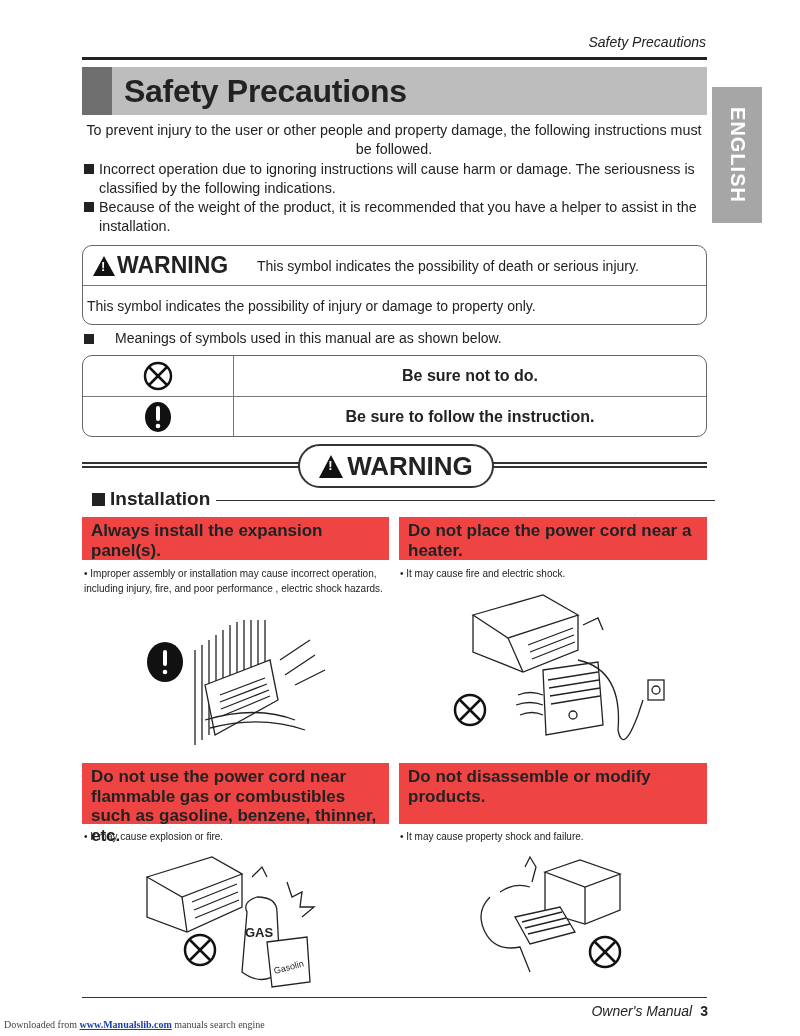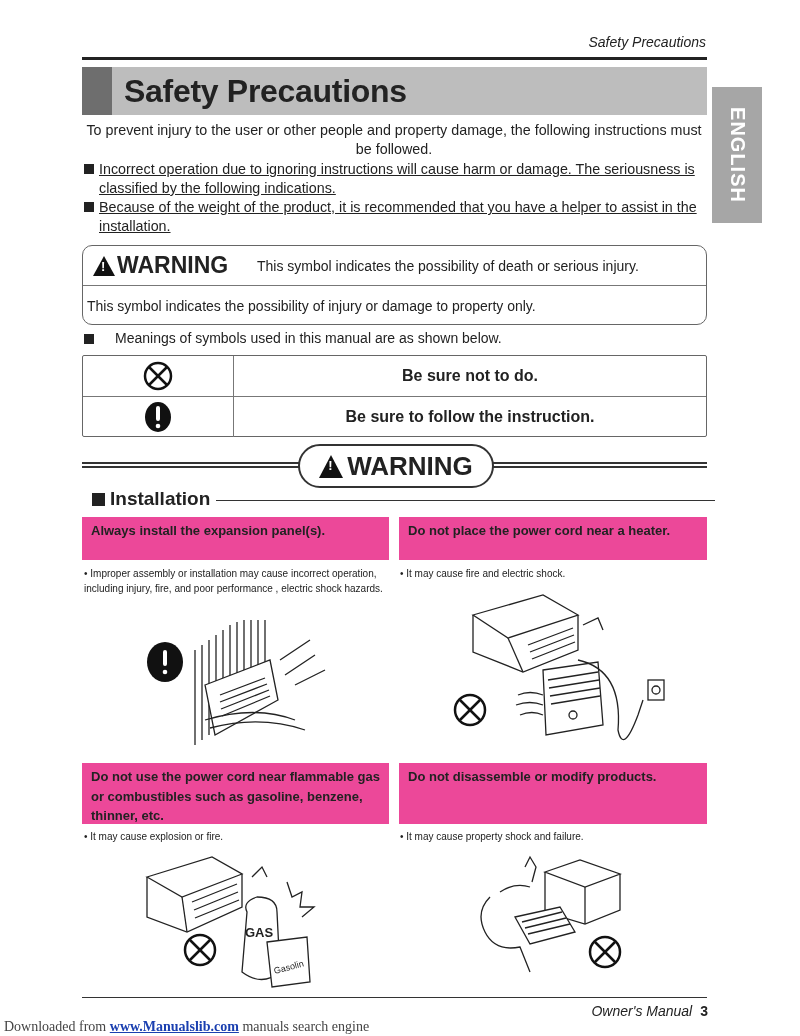--- a/index.html
+++ b/index.html
@@ -9,49 +9,49 @@
   .running-head { right: 94px; top: 34px; font-size: 14px; font-style: italic; color: #222; }
   .top-rule { left: 82px; top: 57px; width: 625px; height: 3px; background: #222; }
   .title-bar { left: 82px; top: 67px; width: 625px; height: 48px; background: #bdbdbd; }
   .title-block { position: absolute; left: 0; top: 0; width: 30px; height: 48px; background: #6e6e6e; }
   .title-text { position: absolute; left: 42px; top: 6px; font-size: 32px; font-weight: bold; color: #222; letter-spacing: -0.3px; }
   .lang-tab { left: 712px; top: 87px; width: 50px; height: 136px; background: #a6a6a6; }
   .lang-text { position: absolute; left: 50%; top: 50%; transform: translate(-50%,-50%) rotate(90deg);
                color: #fff; font-weight: bold; font-size: 20px; letter-spacing: 1px; white-space: nowrap; }
   .intro { left: 84px; top: 121px; width: 620px; font-size: 14.3px; line-height: 19.3px; }
   .intro p { margin: 0; text-align: center; }
-  .sq-bullet { display: flex; text-decoration: underline; }
+  .sq-bullet { display: flex; }
   .sq { display: inline-block; width: 10px; height: 10px; background: #222; margin: 4px 5px 0 0; flex: none; }
   .levels { left: 82px; top: 245px; width: 623px; height: 78px; border: 1px solid #666; border-radius: 10px; }
   .level-row { position: absolute; left: 0; width: 100%; height: 39px; display: flex; align-items: center; }
   .level-row.r2 { top: 39px; border-top: 1px solid #777; }
   .level-word { width: 160px; padding-left: 10px; font-size: 23px; font-weight: bold; display: flex; align-items: center; }
   .level-desc { font-size: 14px; margin-left: 4px; }
   .tri { width: 0; height: 0; border-left: 11px solid transparent; border-right: 11px solid transparent;
          border-bottom: 20px solid #111; position: relative; margin-right: 2px; }
   .tri::after { content: "!"; position: absolute; left: -3px; top: 3px; color: #fff; font-size: 13px; font-weight: bold; }
   .meanings { left: 84px; top: 330px; font-size: 14px; display: flex; gap: 16px; }
-  .sym-table { left: 82px; top: 355px; width: 623px; height: 80px; border: 1px solid #666; border-radius: 2px; }
+  .sym-table { left: 82px; top: 355px; width: 623px; height: 80px; border: 1px solid #666; border-radius: 10px; }
   .sym-row { position: absolute; left: 0; width: 100%; height: 40px; display: flex; align-items: center; }
   .sym-row.r2 { top: 40px; border-top: 1px solid #777; }
   .sym-cell { width: 150px; height: 100%; border-right: 1px solid #777; display: flex; align-items: center; justify-content: center; }
   .sym-text { flex: 1; text-align: center; font-size: 16px; font-weight: bold; }
   .warn-banner { left: 82px; top: 444px; width: 625px; height: 44px; }
   .dbl-line { position: absolute; top: 18px; height: 2px; border-top: 2px solid #333; border-bottom: 2px solid #333; }
   .warn-pill { position: absolute; left: 216px; top: 0; width: 192px; height: 40px; border: 2px solid #333; border-radius: 22px;
                background: #fff; display: flex; align-items: center; justify-content: center; font-size: 26px; font-weight: bold; }
   .section { left: 92px; top: 488px; width: 623px; display: flex; align-items: center; font-size: 19px; font-weight: bold; }
   .section .line { flex: 1; height: 1px; background: #333; margin-left: 6px; margin-top: 3px; }
-  .card-head { background: #ec4899; font-size: 13px; font-weight: bold; padding: 4px 9px; line-height: 19.5px; box-sizing: border-box; }
+  .card-head { background: #ef4444; font-size: 17px; font-weight: bold; padding: 4px 9px; line-height: 19.5px; box-sizing: border-box; }
   .card-body { font-size: 10px; line-height: 15px; }
   .illus { position: absolute; }
   .footer-rule { left: 82px; top: 997px; width: 625px; height: 1px; background: #333; }
   .footer-right { right: 92px; top: 1003px; font-size: 14px; font-style: italic; }
   .footer-right b { font-style: normal; margin-left: 8px; }
-  .dl { left: 4px; top: 1019px; font-size: 14px; font-family: "Liberation Serif", serif; color: #444; }
+  .dl { left: 4px; top: 1019px; font-size: 10px; font-family: "Liberation Serif", serif; color: #444; }
   .dl a { color: #1a3fb0; font-weight: bold; text-decoration: underline; }
 </style>
 </head>
 <body>
 
 <div class="abs running-head">Safety Precautions</div>
 <div class="abs top-rule"></div>
 <div class="abs title-bar">
   <div class="title-block"></div>
   <div class="title-text">Safety Precautions</div>

